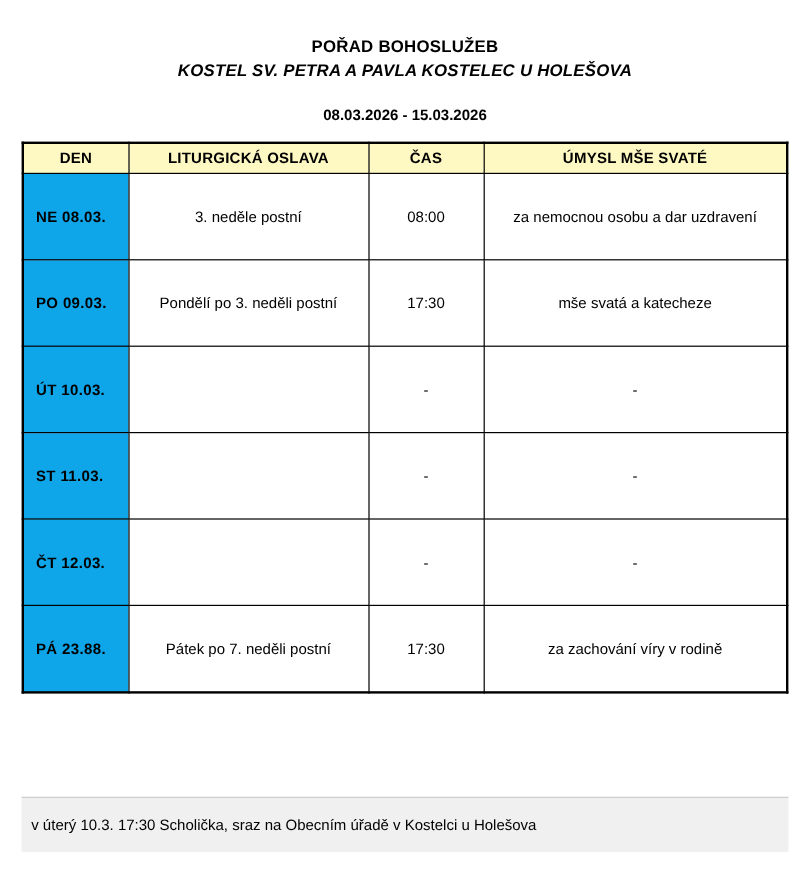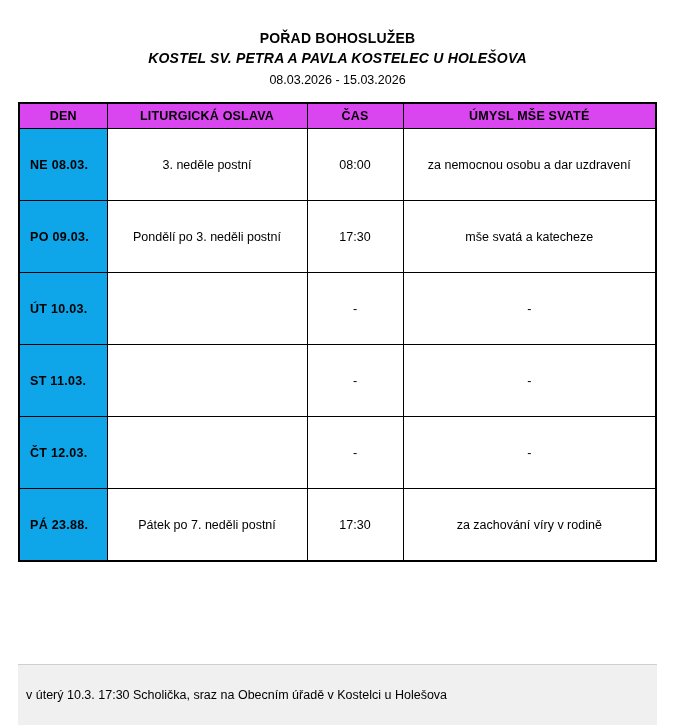--- a/index.html
+++ b/index.html
@@ -32,36 +32,36 @@
   }
   .header .line2 {
     font-size: 14px;
     font-weight: bold;
     letter-spacing: 0.2px;
     line-height: 20px;
     font-style: italic;
   }
   .header .line3 {
     font-size: 12.5px;
-    font-weight: normal;
+    font-weight: bold;
     line-height: 20px;
-    margin-top: 2px;
+    margin-top: 18px;
   }
 
   .table-wrap {
     margin: 12px 18px 0 18px;
   }
   table.schedule {
     border-collapse: collapse;
     width: 639px;
     table-layout: fixed;
     border: 2px solid #000;
   }
   table.schedule th {
-    background: #d946ef;
+    background: #fef9c3;
     border: 1px solid #000;
     font-size: 12.5px;
     font-weight: bold;
     height: 22px;
     text-align: center;
     vertical-align: middle;
     letter-spacing: 0.2px;
     margin-left: 43px;
   }
   table.schedule td {
@@ -85,21 +85,21 @@
   col.c-time { width: 96px; }
   col.c-int { width: 253px; }
 
   .footer {
     position: absolute;
     left: 18px;
     top: 664px;
     width: 639px;
     border-top: 1px solid #cfcfcf;
     background: #f0f0f0;
-    height: 61px;
+    height: 46px;
     box-sizing: border-box;
     display: flex;
     align-items: center;
   }
   .footer .note {
     font-size: 12.5px;
     padding-left: 8px;
     line-height: 16px;
   }
 </style>

